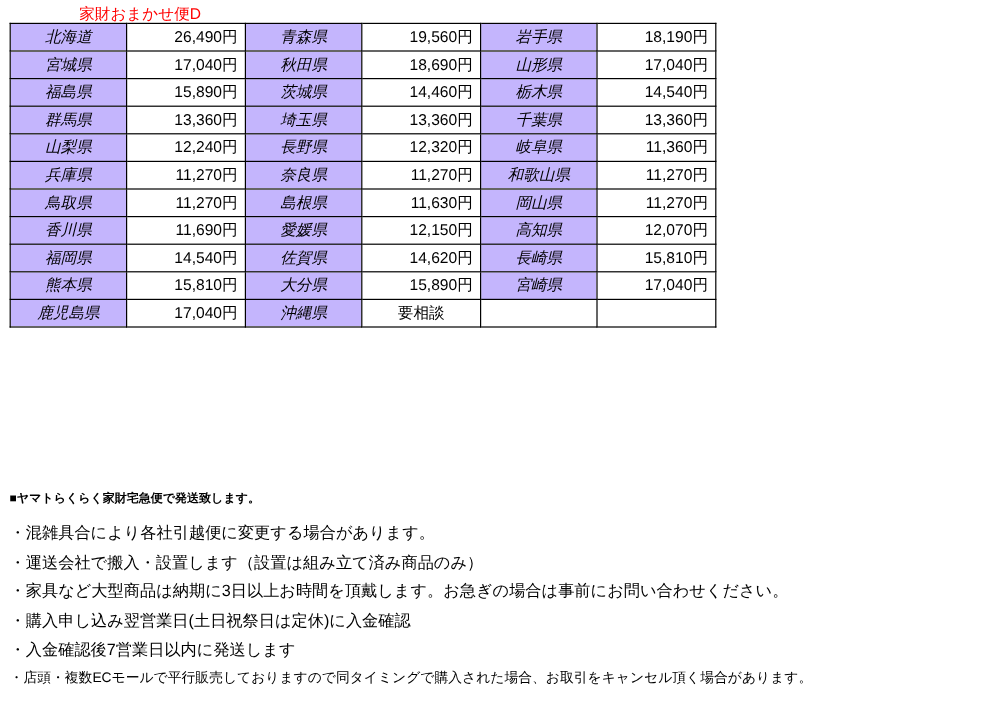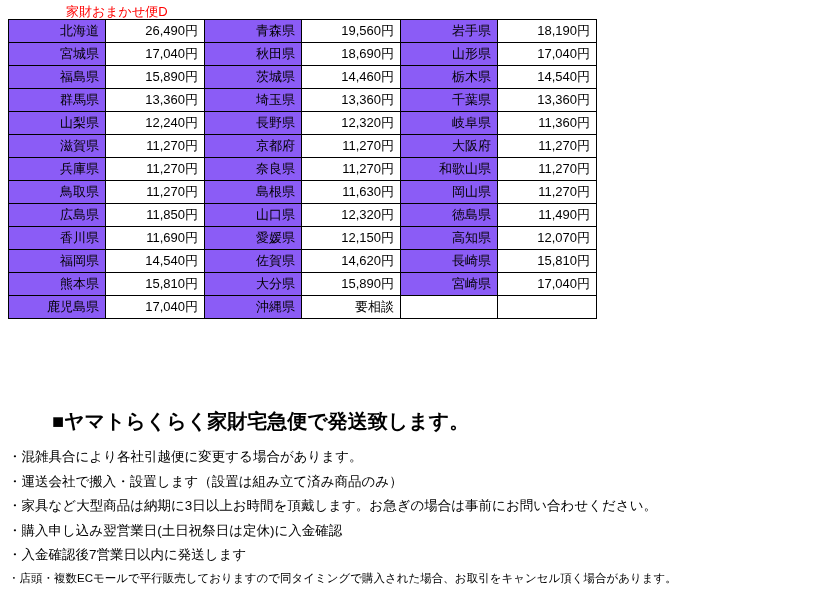--- a/index.html
+++ b/index.html
@@ -41,47 +41,48 @@
   table.fee-table td {
     border: 1px solid #000000;
     height: 22px;
     font-size: 13px;
     padding: 0 6px;
     white-space: nowrap;
     overflow: hidden;
   }
   td.pref {
     width: 84px;
-    text-align: right;
-    background: #8b5cf6;
+    text-align: center;
+    background: #c4b5fd;
+    font-style: italic;
   }
   td.price {
     width: 86px;
     text-align: right;
     background: #ffffff;
     margin-left: 12px;
   }
   td.price.note {
+    text-align: center;
   }
   td.blank {
     background: #ffffff;
     border: 1px solid #000000;
   }
   .notes {
     position: absolute;
     left: 8px;
     top: 408px;
     width: 800px;
   }
   .note-head {
-    font-size: 20px;
+    font-size: 10px;
     font-weight: bold;
     margin-bottom: 12px;
     letter-spacing: 0px;
-    margin-left: 44px;
   }
   .note-line {
     font-size: 13.5px;
     font-weight: normal;
     margin-bottom: 5px;
     line-height: 1.45;
   }
   .note-line.small {
     font-size: 11.5px;
     font-weight: normal;
@@ -131,50 +132,34 @@
         </tr>
         <tr>
           <td class="pref">山梨県</td>
           <td class="price">12,240円</td>
           <td class="pref">長野県</td>
           <td class="price">12,320円</td>
           <td class="pref">岐阜県</td>
           <td class="price">11,360円</td>
         </tr>
         <tr>
-          <td class="pref">滋賀県</td>
-          <td class="price">11,270円</td>
-          <td class="pref">京都府</td>
-          <td class="price">11,270円</td>
-          <td class="pref">大阪府</td>
-          <td class="price">11,270円</td>
-        </tr>
-        <tr>
           <td class="pref">兵庫県</td>
           <td class="price">11,270円</td>
           <td class="pref">奈良県</td>
           <td class="price">11,270円</td>
           <td class="pref">和歌山県</td>
           <td class="price">11,270円</td>
         </tr>
         <tr>
           <td class="pref">鳥取県</td>
           <td class="price">11,270円</td>
           <td class="pref">島根県</td>
           <td class="price">11,630円</td>
           <td class="pref">岡山県</td>
           <td class="price">11,270円</td>
-        </tr>
-        <tr>
-          <td class="pref">広島県</td>
-          <td class="price">11,850円</td>
-          <td class="pref">山口県</td>
-          <td class="price">12,320円</td>
-          <td class="pref">徳島県</td>
-          <td class="price">11,490円</td>
         </tr>
         <tr>
           <td class="pref">香川県</td>
           <td class="price">11,690円</td>
           <td class="pref">愛媛県</td>
           <td class="price">12,150円</td>
           <td class="pref">高知県</td>
           <td class="price">12,070円</td>
         </tr>
         <tr>

